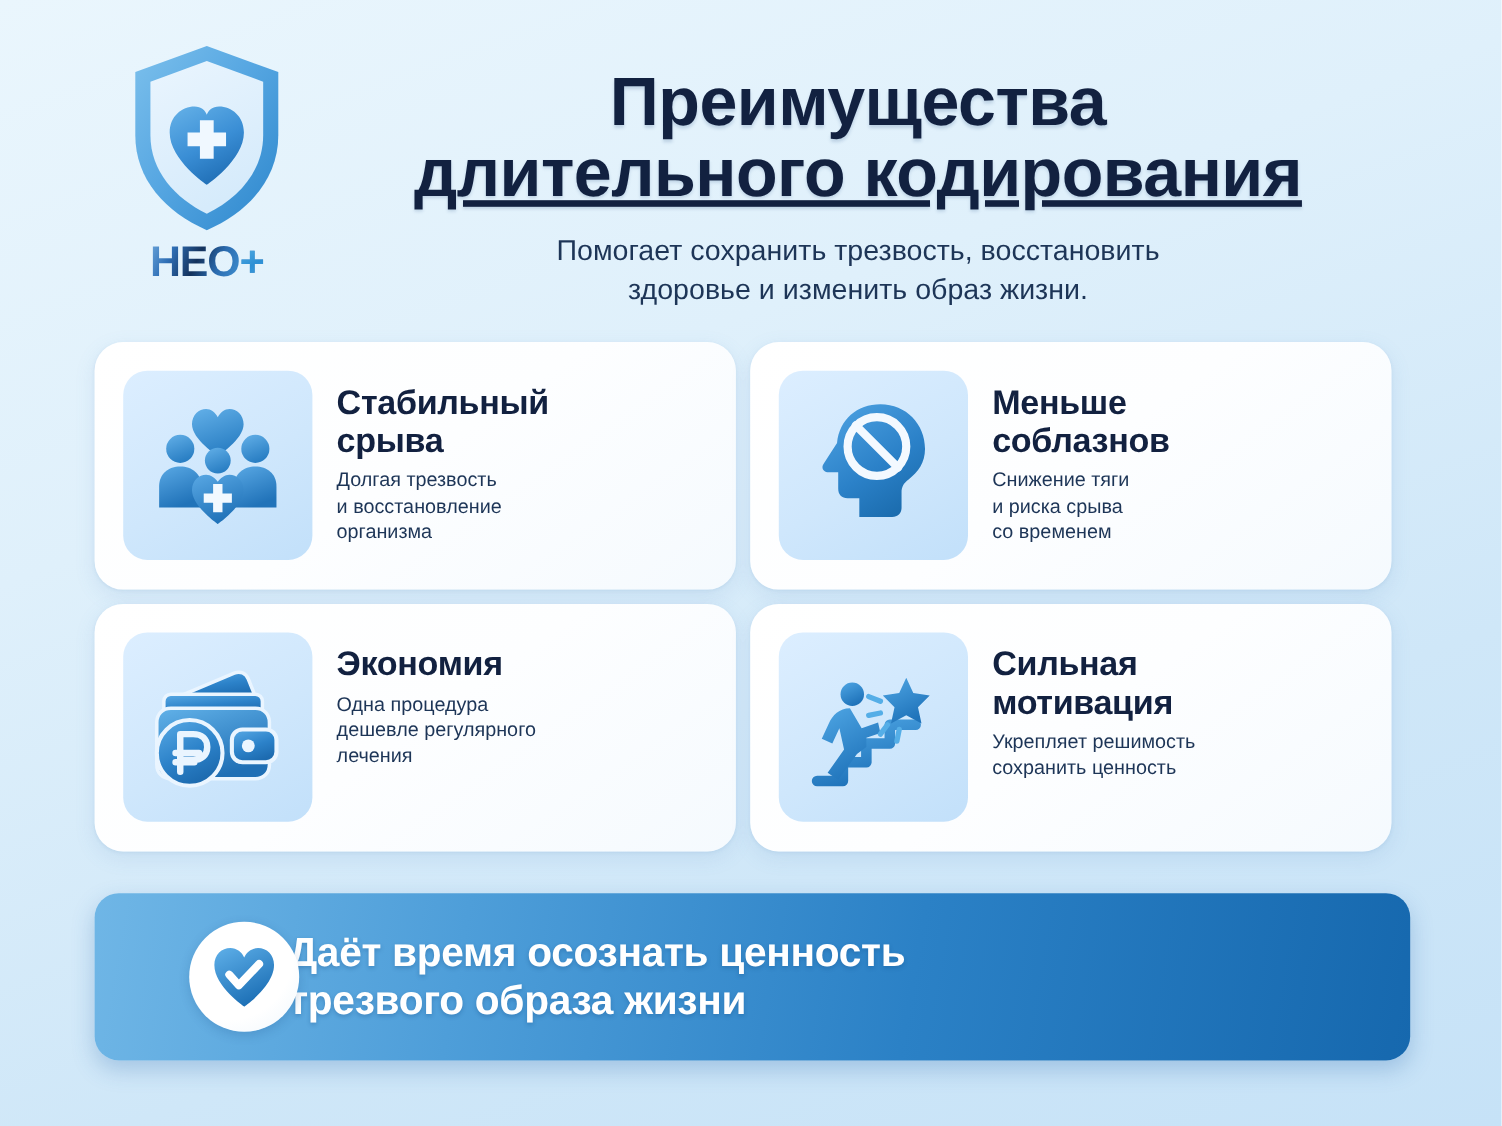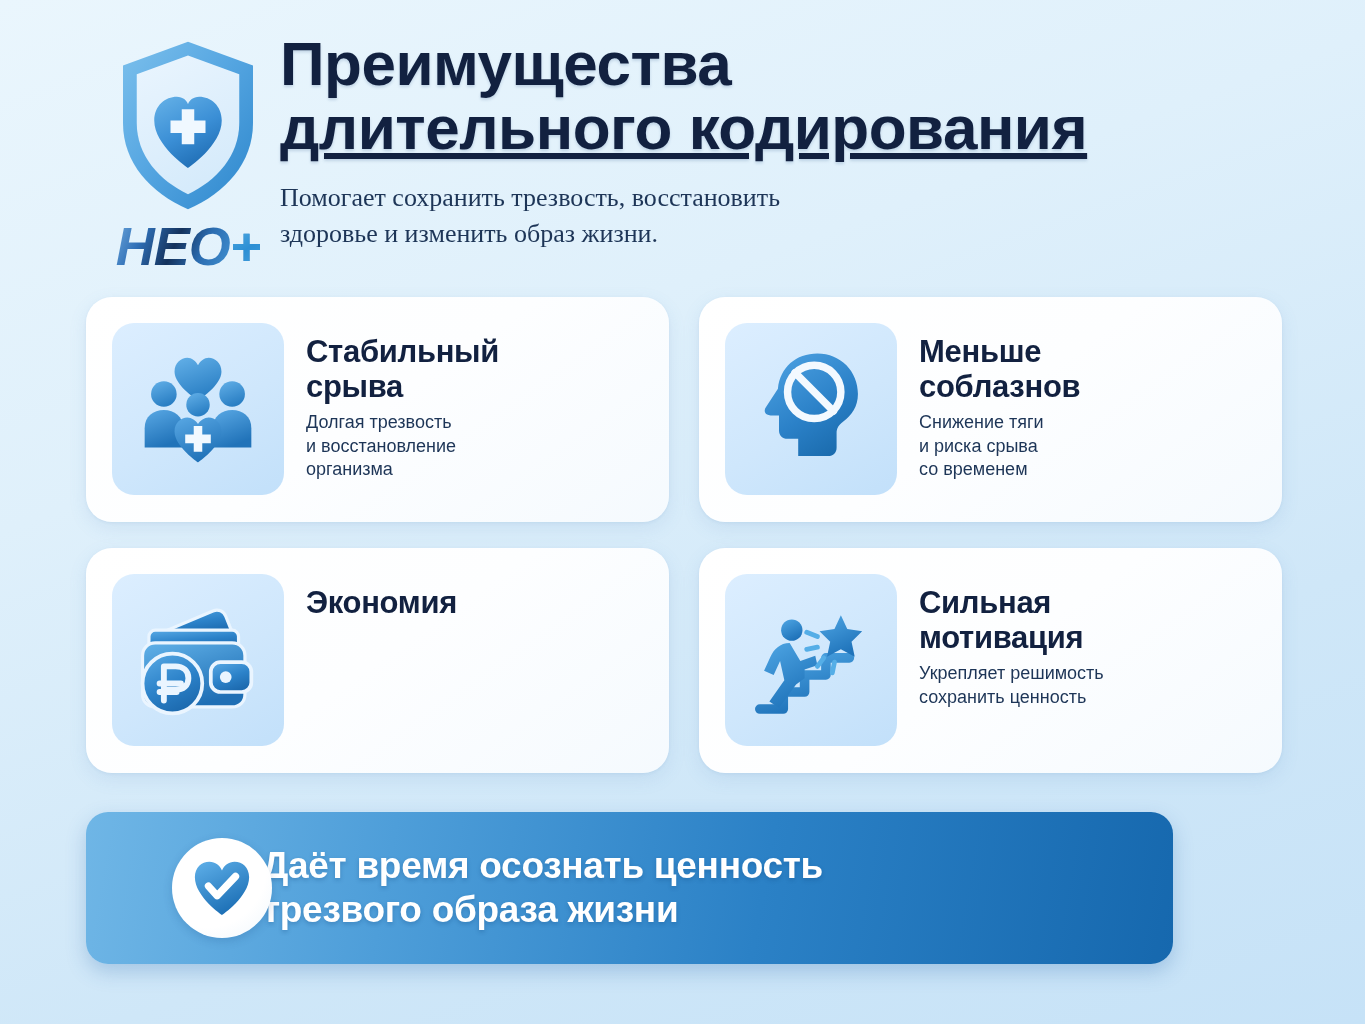--- a/index.html
+++ b/index.html
@@ -38,76 +38,77 @@
     width: 220px;
     display: flex;
     flex-direction: column;
     align-items: center;
   }
 
   .brand-shield { width: 150px; height: 175px; display:block; }
 
   .brand-word {
     margin-top: 6px;
-    font-size: 54px;
+    font-size: 39px;
     font-weight: 800;
     letter-spacing: -1px;
     line-height: 1;
     background: linear-gradient(115deg, #6fa9dd 0%, #2f6fb6 20%, #14325c 42%, #2b6cb0 60%, #3f8fd0 80%, #1f5a96 100%);
     -webkit-background-clip: text;
     background-clip: text;
     color: transparent;
-    font-style: italic;
     -webkit-text-fill-color: transparent;
   }
   .brand-word .plus {
     background: linear-gradient(150deg, #63b8e8 0%, #2d8fd4 55%, #4aa4e0 100%);
     -webkit-background-clip: text;
     background-clip: text;
     color: transparent;
     -webkit-text-fill-color: transparent;
   }
 
   .head-text {
     position: absolute;
     left: 280px;
-    top: 32px;
+    top: 62px;
     width: 1000px;
+    text-align: center;
   }
 
   .title {
     font-size: 62px;
     line-height: 1.03;
     font-weight: 800;
     color: #122140;
     letter-spacing: -0.5px;
     text-shadow: 0 2px 3px rgba(30,70,130,0.18);
   }
   .title .line2 { display: block; text-decoration: underline; }
 
   .subtitle {
     margin-top: 20px;
     font-size: 26px;
     line-height: 1.38;
     font-weight: 400;
     color: #1d3557;
   }
-  .subtitle .sl { display: block; font-family: Liberation Serif, serif; }
+  .subtitle .sl { display: block; }
 
   
   .grid {
     position: absolute;
     left: 86px;
-    top: 297px;
+    top: 311px;
     width: 1196px;
     display: grid;
     grid-template-columns: 583px 583px;
     grid-template-rows: 225px 225px;
     column-gap: 30px;
     row-gap: 26px;
+    gap: 13px;
   }
 
   .card {
     background: linear-gradient(145deg, #ffffff 0%, #fdfeff 50%, #f5fafe 100%);
     border-radius: 26px;
     box-shadow: 0 6px 18px rgba(90,140,190,0.13), 0 1px 3px rgba(90,140,190,0.10);
     display: flex;
     align-items: flex-start;
     padding: 26px 22px 26px 26px;
   }
@@ -144,21 +145,21 @@
     line-height: 1.3;
     color: #1d3557;
     font-weight: 400;
   }
 
   
   .banner {
     position: absolute;
     left: 86px;
     top: 812px;
-    width: 1087px;
+    width: 1196px;
     height: 152px;
     border-radius: 22px;
     background: linear-gradient(100deg, #6fb6e6 0%, #4e9ed9 28%, #2b81c6 62%, #1668ae 100%);
     box-shadow: 0 8px 20px rgba(40,100,170,0.26);
     display: flex;
     align-items: center;
     padding-left: 176px;
   }
 
   .banner-badge {
@@ -317,20 +318,25 @@
           <rect x="72" y="62" width="38" height="28" rx="9" fill="url(#wg1)" stroke="#eaf5ff" stroke-width="3.5"></rect>
           <circle cx="86" cy="76" r="5.5" fill="#eaf5ff"></circle>
           <circle cx="36" cy="82" r="28" fill="url(#wg1)" stroke="#eaf5ff" stroke-width="3.5"></circle>
           <path d="M28 98 V66 h11 c7 0 12 4 12 11 c0 7 -5 11 -12 11 h-11 M24 82 h20 M24 90 h16" fill="none" stroke="#eaf5ff" stroke-width="5.5" stroke-linecap="round" stroke-linejoin="round"></path>
         </svg>
       </div>
       <div class="card-body">
         <div class="card-title">
           <span>Экономия</span>
         </div>
+        <div class="card-desc">
+          <span>Одна процедура</span><br>
+          <span>дешевле регулярного</span><br>
+          <span>лечения</span>
+        </div>
       </div>
     </div>
 
     <div class="card">
       <div class="icon-tile">
         <svg viewBox="0 0 120 120">
           <defs>
             <linearGradient id="sg1" x1="0" y1="0" x2="0.5" y2="1">
               <stop offset="0%" stop-color="#4fa6e4"></stop>
               <stop offset="100%" stop-color="#1f73ba"></stop>

